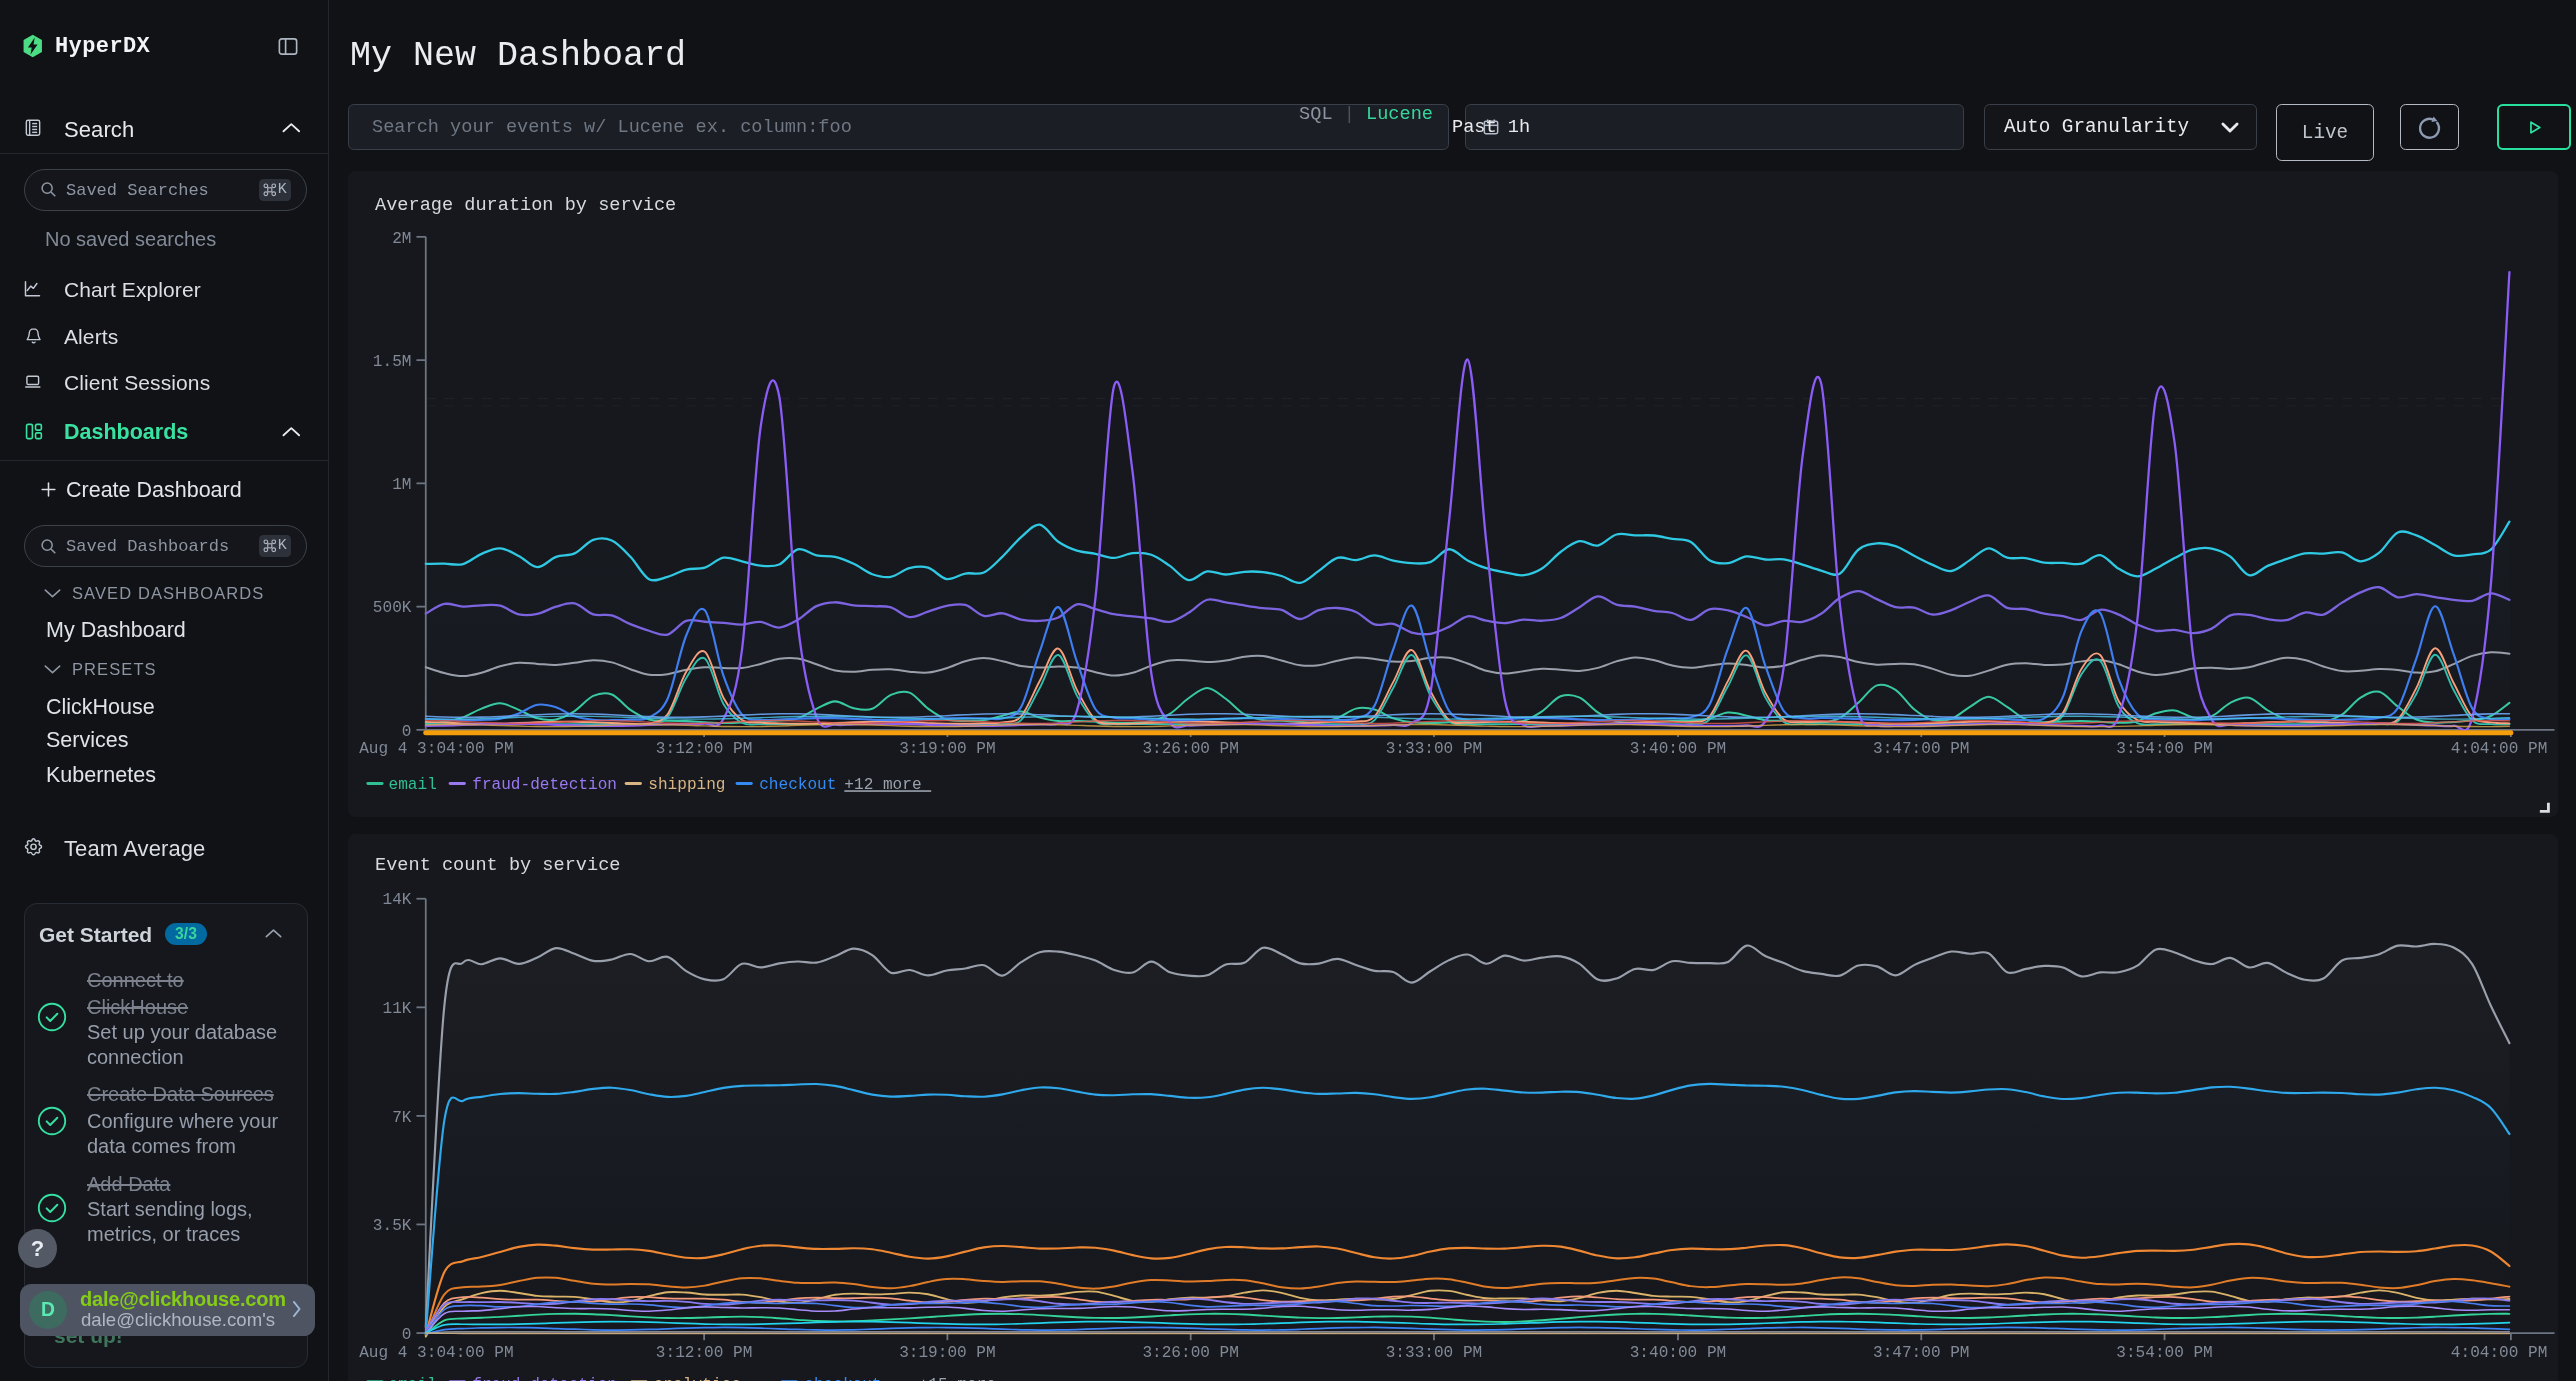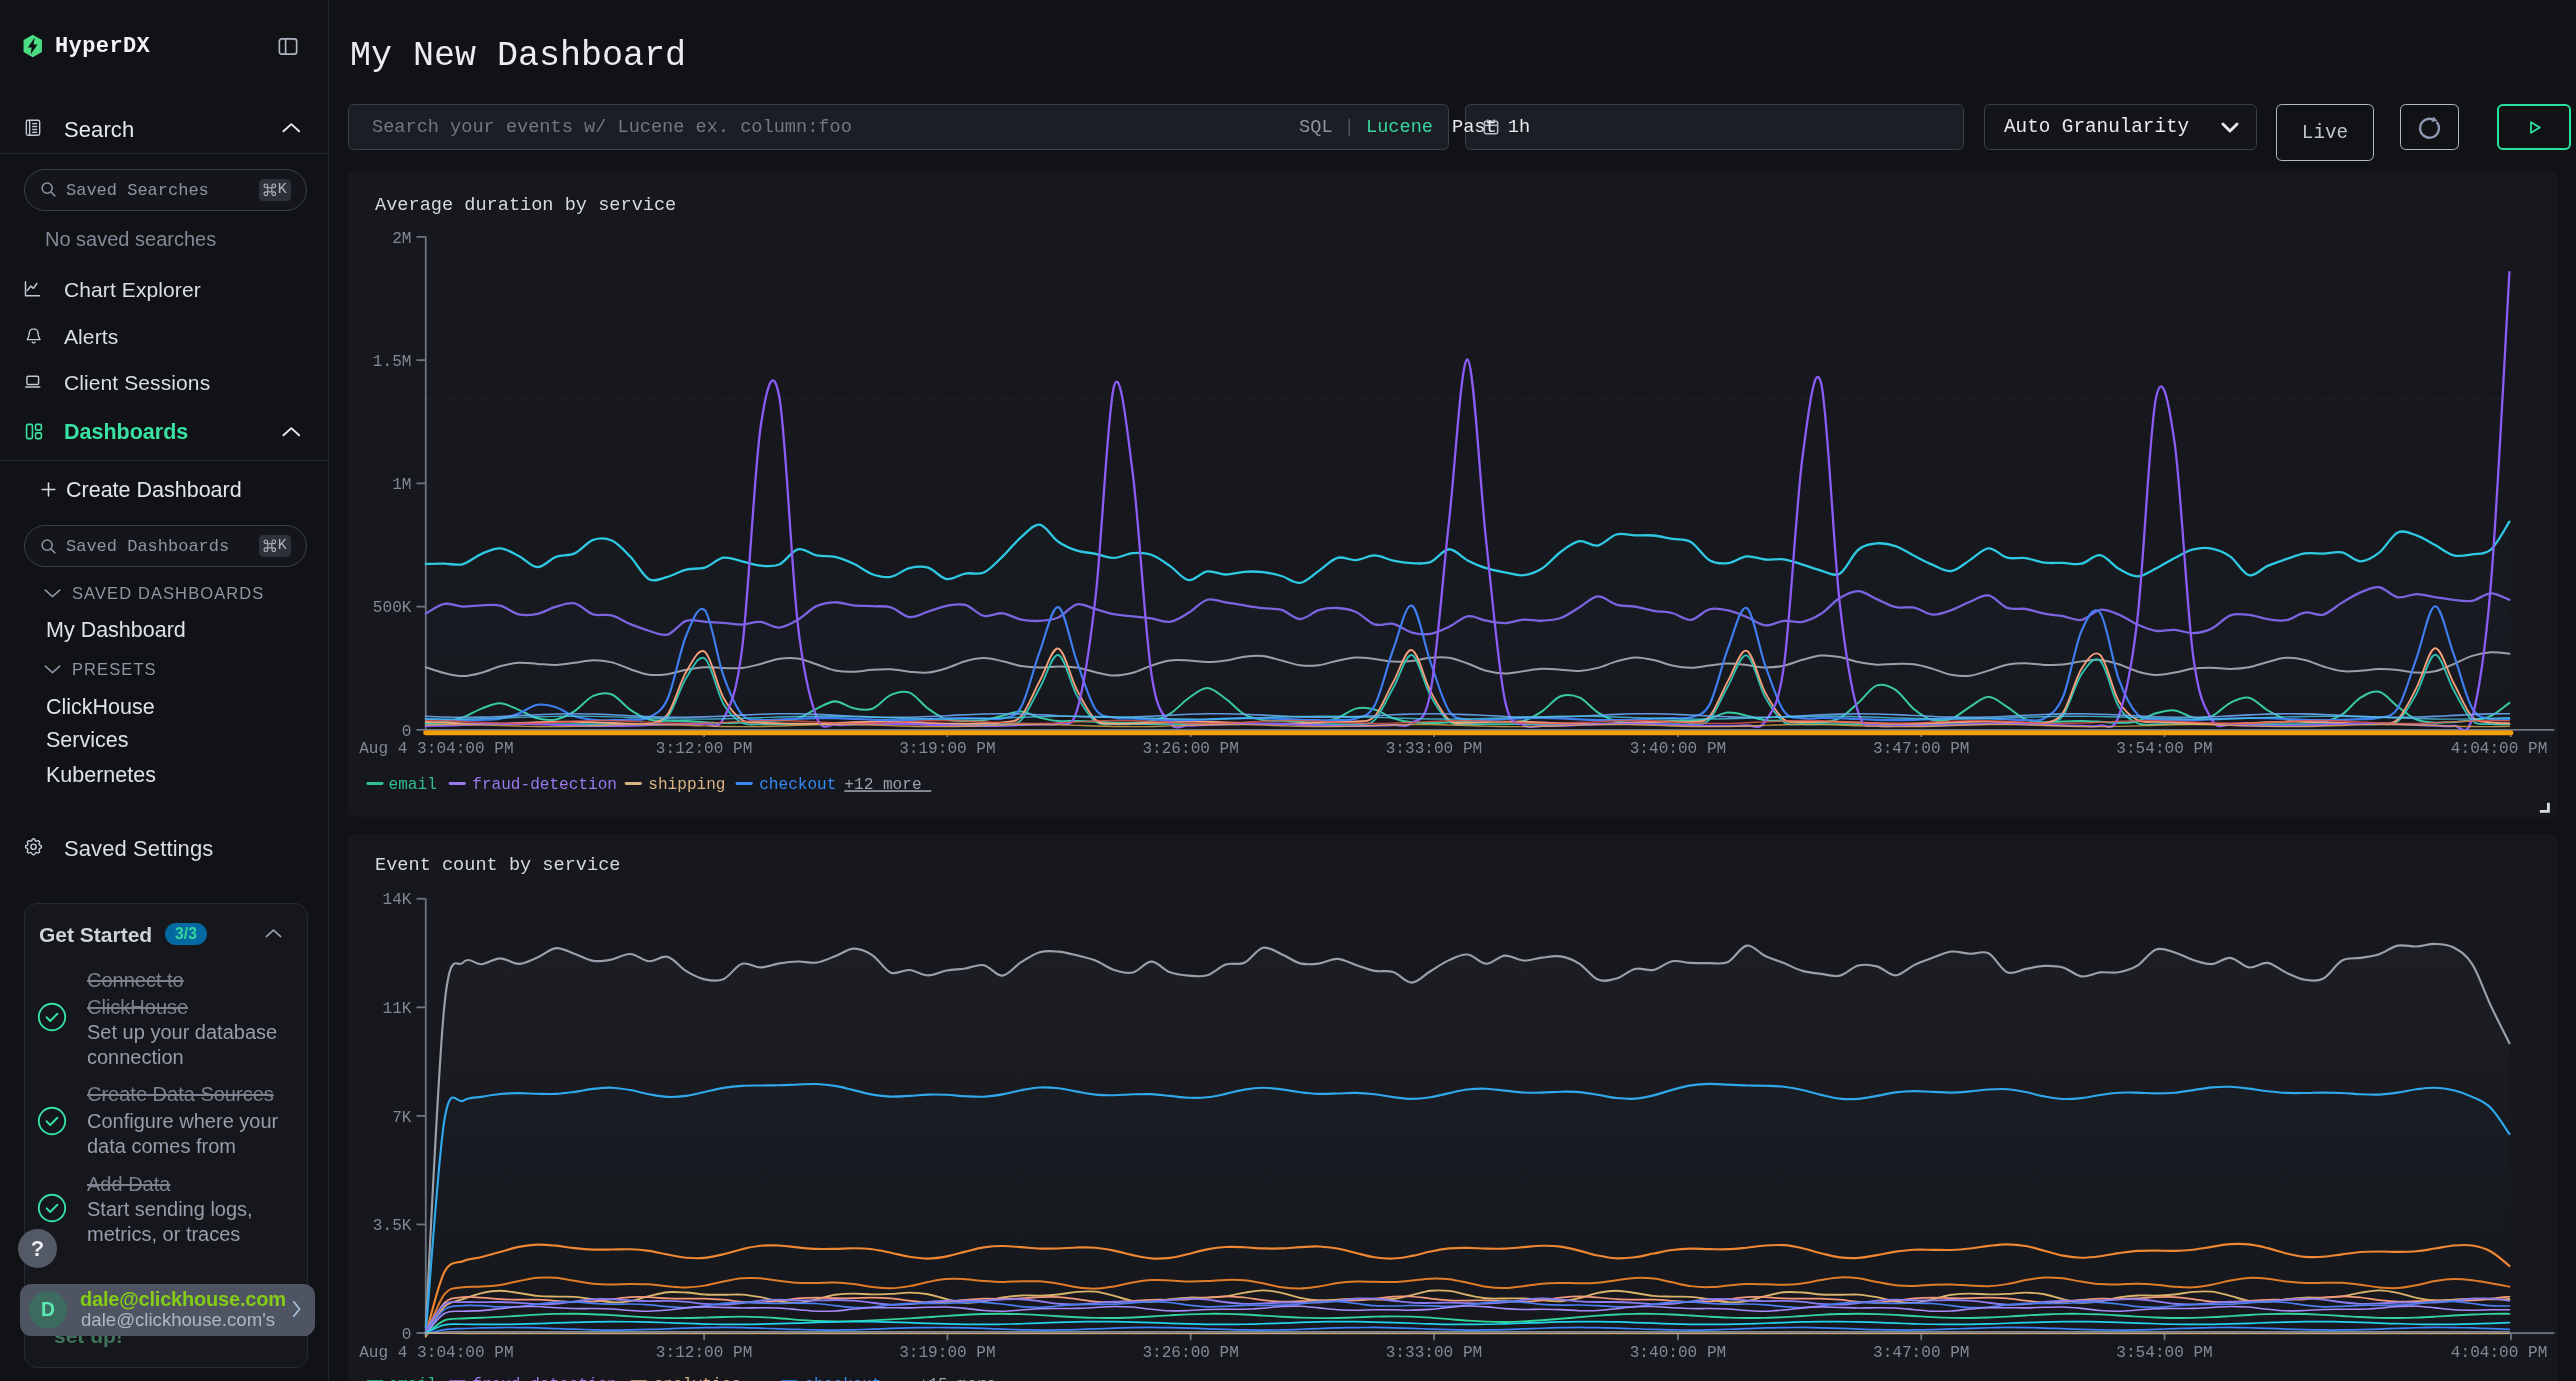--- a/index.html
+++ b/index.html
@@ -17,21 +17,21 @@
 
 <div class="abs" style="left:329px;top:0;width:2247px;height:1381px;background:#101216;"></div>
 
 <div class="abs" style="left:348px;top:171px;width:2210px;height:646px;background:#16181d;border-radius:7.2px;"></div>
 <div class="abs" style="left:348px;top:834px;width:2210px;height:547px;background:#16181d;border-radius:7.2px 7.2px 0 0;"></div>
 
 <div class="abs mono" style="left:350px;top:36px;font-size:35px;color:#eaecef;">My New Dashboard</div>
 
 <div class="abs" style="left:348px;top:104px;width:1101px;height:46px;background:#1b1e24;border:1.4px solid #3a4049;border-radius:5.7px;"></div>
 <div class="abs mono" style="left:372px;top:104px;height:46px;display:flex;align-items:center;font-size:18.6px;color:#6e7783;">Search your events w/ Lucene ex. column:foo</div>
-<div class="abs mono" style="left:1225px;top:104px;width:208px;height:46px;display:flex;align-items:center;justify-content:flex-end;font-size:18.6px;color:#8b93a0;">SQL&nbsp;<span style="color:#4a5260">|</span>&nbsp;<span style="color:#36d69c">Lucene</span></div>
+<div class="abs mono" style="left:1225px;top:104px;width:208px;height:46px;display:flex;align-items:flex-start;justify-content:flex-end;font-size:18.6px;color:#8b93a0;">SQL&nbsp;<span style="color:#4a5260">|</span>&nbsp;<span style="color:#36d69c">Lucene</span></div>
 
 <div class="abs" style="left:1465px;top:104px;width:499px;height:46px;background:#1b1e24;border:1.4px solid #3a4049;border-radius:5.7px;"></div>
 <svg class="abs" style="left:1481px;top:117px" width="20" height="20" viewBox="0 0 24 24" fill="none" stroke="#b6bdc8" stroke-width="1.8">
     <rect x="4" y="5" width="16" height="15" rx="2"></rect>
     <line x1="8" y1="3" x2="8" y2="7"></line>
     <line x1="16" y1="3" x2="16" y2="7"></line>
     <line x1="4" y1="10" x2="20" y2="10"></line>
   </svg>
 <div class="abs mono" style="left:1452px;top:104px;height:46px;display:flex;align-items:center;font-size:18.6px;color:#e8eaee;">Past 1h</div>
 
@@ -300,21 +300,21 @@
   </svg>
 <div class="abs" style="left:72px;top:660px;font-size:16.5px;letter-spacing:1.1px;color:#8e96a4;">PRESETS</div>
 <div class="abs" style="left:46px;top:695px;font-size:21.5px;color:#dfe3e8;">ClickHouse</div>
 <div class="abs" style="left:46px;top:728px;font-size:21.5px;color:#dfe3e8;">Services</div>
 <div class="abs" style="left:46px;top:763px;font-size:21.5px;color:#dfe3e8;">Kubernetes</div>
 
 <svg class="abs" style="left:23px;top:836px" width="21" height="21.5" viewBox="0 0 24 24" fill="none" stroke="#c2c9d4" stroke-width="1.7" stroke-linecap="round" stroke-linejoin="round">
     <path d="M10.3 4.3 c0.4-1.8 3-1.8 3.4 0 a1.7 1.7 0 0 0 2.6 1.1 c1.6-1 3.4 0.9 2.4 2.4 a1.7 1.7 0 0 0 1.1 2.6 c1.8 0.4 1.8 3 0 3.4 a1.7 1.7 0 0 0-1.1 2.6 c1 1.6-0.9 3.4-2.4 2.4 a1.7 1.7 0 0 0-2.6 1.1 c-0.4 1.8-3 1.8-3.4 0 a1.7 1.7 0 0 0-2.6-1.1 c-1.6 1-3.4-0.9-2.4-2.4 a1.7 1.7 0 0 0-1.1-2.6 c-1.8-0.4-1.8-3 0-3.4 a1.7 1.7 0 0 0 1.1-2.6 c-1-1.6 0.9-3.4 2.4-2.4 a1.7 1.7 0 0 0 2.6-1.1 Z"></path>
     <circle cx="12" cy="12" r="3"></circle>
   </svg>
-<div class="abs nav" style="left:64px;top:836px;font-size:22px;">Saved Settings</div>
+<div class="abs nav" style="left:64px;top:836px;font-size:22px;">Team Average</div>
 
 <div class="abs" style="left:24px;top:903px;width:284px;height:465px;border:1.4px solid #272c34;border-radius:13px;background:#15171c;"></div>
 <div class="abs" style="left:39px;top:923px;font-size:21px;font-weight:bold;color:#ced3da;">Get Started</div>
 <div class="abs" style="left:165px;top:923px;width:42px;height:22px;border-radius:11.4px;background:#0369a1;display:flex;align-items:center;justify-content:center;font-size:15.7px;font-weight:bold;color:#36d69c;">3/3</div>
 <svg class="abs" style="left:265px;top:928px" width="17" height="10.7" viewBox="0 0 26 16" fill="none" stroke="#9aa2ae" stroke-width="2.4" stroke-linecap="round" stroke-linejoin="round">
     <polyline points="2,13 13,3 24,13"></polyline>
   </svg>
 
 <svg class="abs" style="left:37px;top:1002px" width="30" height="30" viewBox="0 0 42 42" fill="none">
     <circle cx="21" cy="21" r="18.5" stroke="#35e0a1" stroke-width="2.6"></circle>

